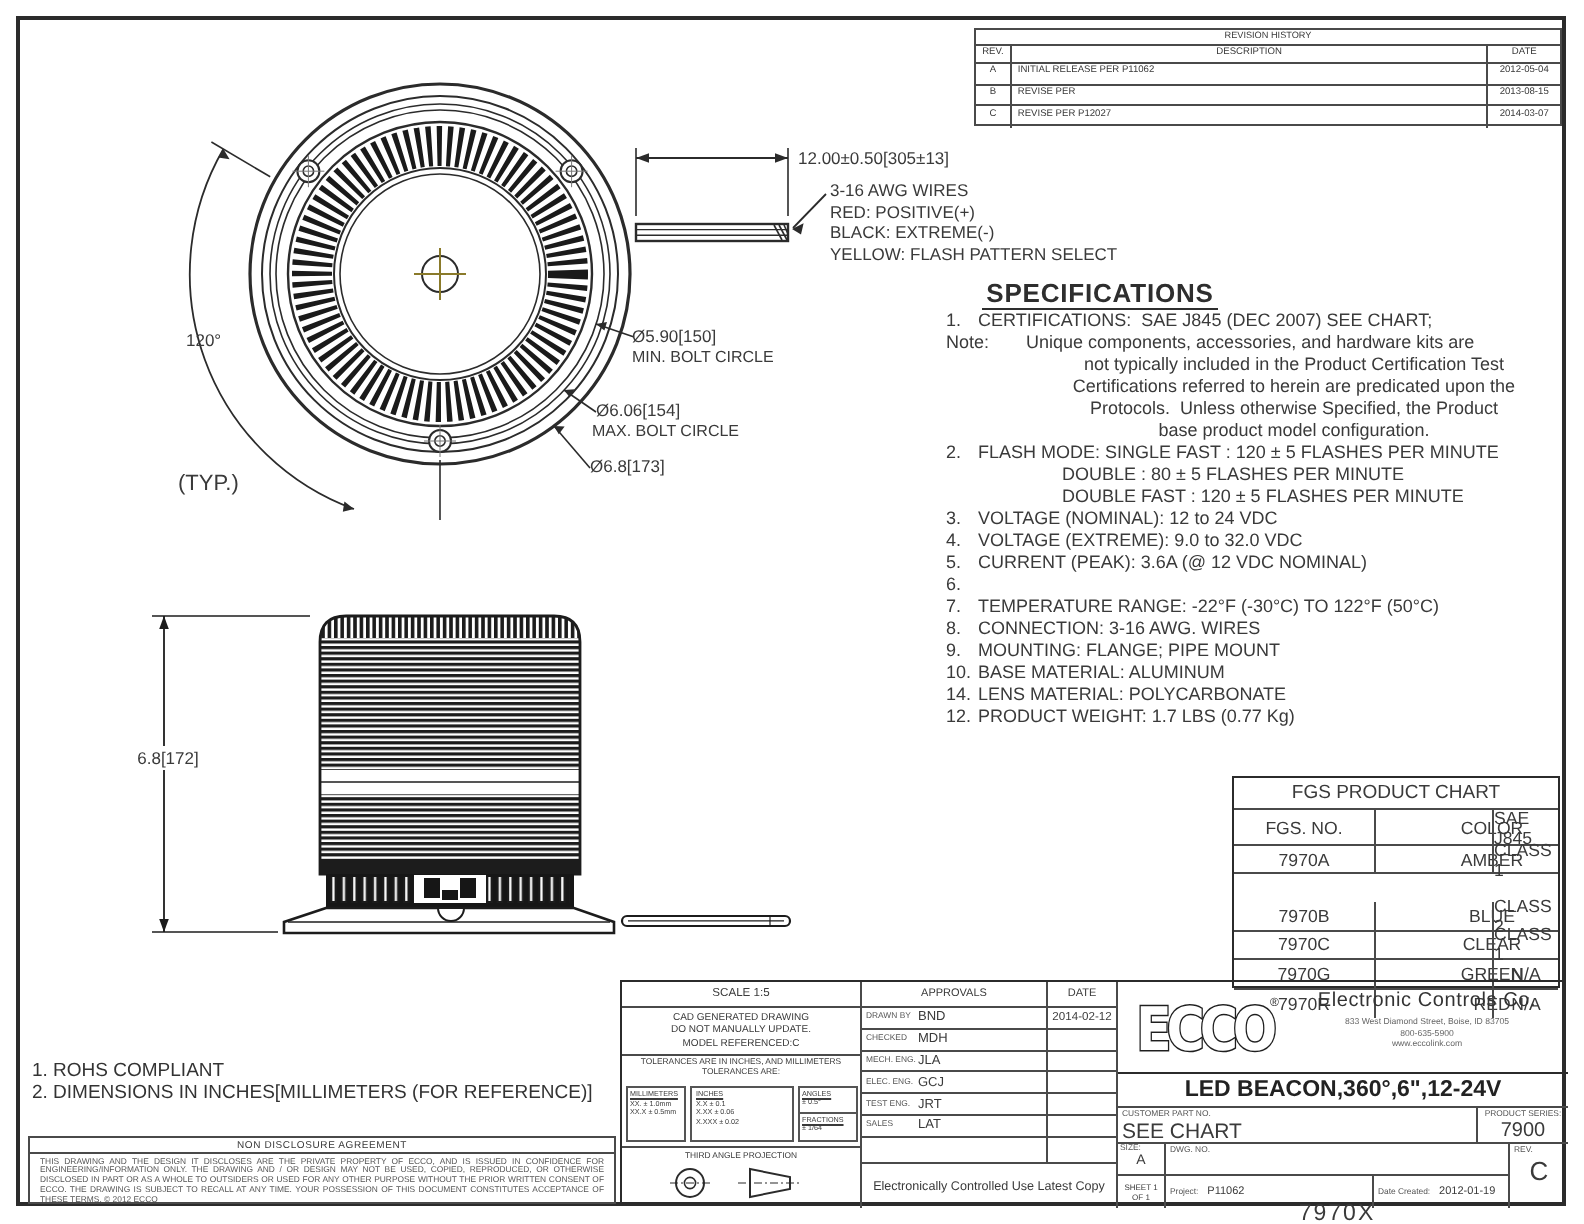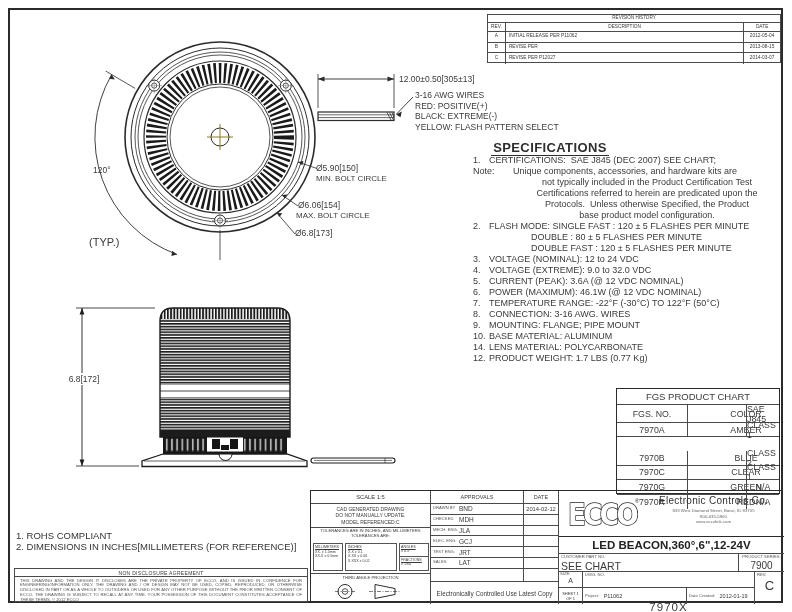--- a/index.html
+++ b/index.html
@@ -187,21 +187,21 @@
     <div class="sl c1"><span class="sn"></span><span class="st">not typically included in the Product Certification Test</span></div>
     <div class="sl c1"><span class="sn"></span><span class="st">Certifications referred to herein are predicated upon the</span></div>
     <div class="sl c1"><span class="sn"></span><span class="st">Protocols.  Unless otherwise Specified, the Product</span></div>
     <div class="sl c1"><span class="sn"></span><span class="st">base product model configuration.</span></div>
     <div class="sl"><span class="sn">2.</span><span class="st">FLASH MODE: SINGLE FAST : 120 ± 5 FLASHES PER MINUTE</span></div>
     <div class="sl c2"><span class="sn"></span><span class="st">DOUBLE : 80 ± 5 FLASHES PER MINUTE</span></div>
     <div class="sl c2"><span class="sn"></span><span class="st">DOUBLE FAST : 120 ± 5 FLASHES PER MINUTE</span></div>
     <div class="sl"><span class="sn">3.</span><span class="st">VOLTAGE (NOMINAL): 12 to 24 VDC</span></div>
     <div class="sl"><span class="sn">4.</span><span class="st">VOLTAGE (EXTREME): 9.0 to 32.0 VDC</span></div>
     <div class="sl"><span class="sn">5.</span><span class="st">CURRENT (PEAK): 3.6A (@ 12 VDC NOMINAL)</span></div>
-    <div class="sl"><span class="sn">6.</span><span class="st">POWER (MAXIMUM): 46.1W (@ 12 VDC NOMINAL)</span></div>
+    <div class="sl"><span class="sn">6.</span></div>
     <div class="sl"><span class="sn">7.</span><span class="st">TEMPERATURE RANGE: -22°F (-30°C) TO 122°F (50°C)</span></div>
     <div class="sl"><span class="sn">8.</span><span class="st">CONNECTION: 3-16 AWG. WIRES</span></div>
     <div class="sl"><span class="sn">9.</span><span class="st">MOUNTING: FLANGE; PIPE MOUNT</span></div>
     <div class="sl"><span class="sn">10.</span><span class="st">BASE MATERIAL: ALUMINUM</span></div>
     <div class="sl"><span class="sn">14.</span><span class="st">LENS MATERIAL: POLYCARBONATE</span></div>
     <div class="sl"><span class="sn">12.</span><span class="st">PRODUCT WEIGHT: 1.7 LBS (0.77 Kg)</span></div>
   </div>
 
   <svg class="a" style="left:55px;top:295px;" width="345" height="190" viewBox="0 0 345 190" fill="none" stroke="#1c1c1c">
     <defs>

